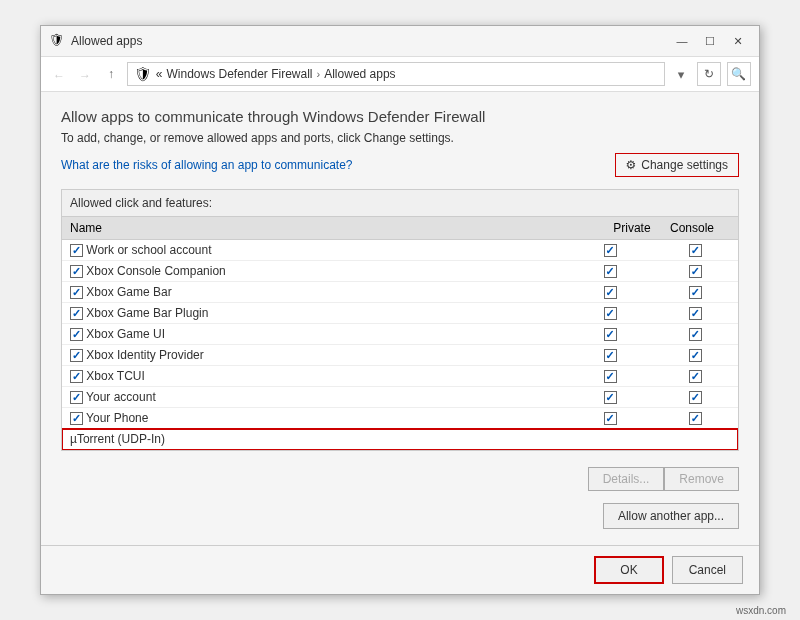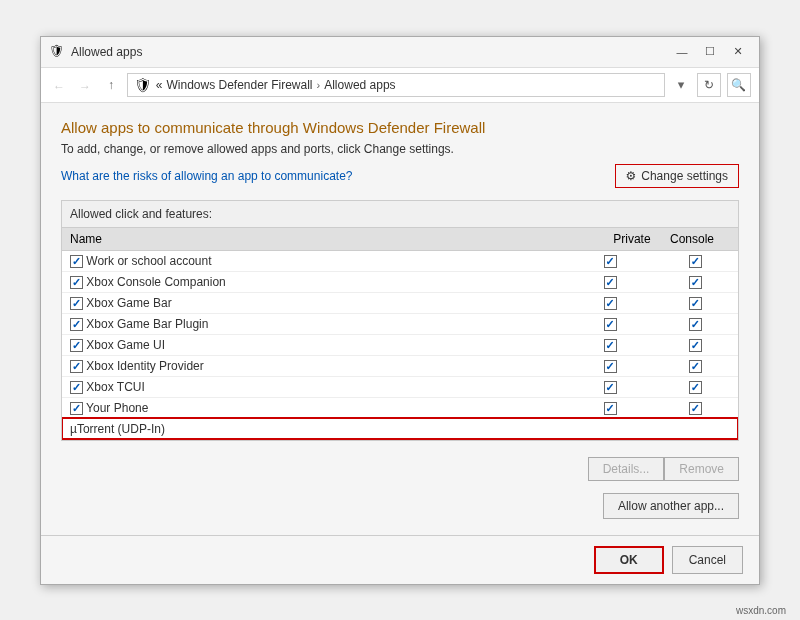--- a/index.html
+++ b/index.html
@@ -120,21 +120,21 @@
       color: #555;
     }
 
     .content-area {
       padding: 16px 20px;
       background: #f5f5f5;
     }
 
     .page-title {
       font-size: 15px;
-      color: #a16207;
+      color: #404040;
       font-weight: normal;
       margin-bottom: 6px;
     }
 
     .page-subtitle {
       font-size: 12px;
       color: #333;
       margin-bottom: 8px;
     }
 
@@ -296,21 +296,21 @@
       background: #f5f5f5;
     }
 
     .ok-btn {
       padding: 5px 24px;
       font-size: 12px;
       border: 2px solid #cc0000;
       background: #f0f0f0;
       cursor: pointer;
       color: #333;
-      font-weight: bold;
+      font-weight: normal;
     }
 
     .cancel-btn {
       padding: 1px 16px;
       font-size: 12px;
       border: 1px solid #aaa;
       background: #f0f0f0;
       cursor: pointer;
       color: #333;
     }
@@ -411,20 +411,25 @@
                 <td><span class="cb checked"></span> Xbox Identity Provider</td>
                 <td class="col-private"><span class="cb checked"></span></td>
                 <td class="col-public"><span class="cb checked"></span></td>
               </tr>
               <tr>
                 <td><span class="cb checked"></span> Xbox TCUI</td>
                 <td class="col-private"><span class="cb checked"></span></td>
                 <td class="col-public"><span class="cb checked"></span></td>
               </tr>
               <tr>
+                <td><span class="cb checked"></span> Your account</td>
+                <td class="col-private"><span class="cb checked"></span></td>
+                <td class="col-public"><span class="cb checked"></span></td>
+              </tr>
+              <tr>
                 <td><span class="cb checked"></span> Your Phone</td>
                 <td class="col-private"><span class="cb checked"></span></td>
                 <td class="col-public"><span class="cb checked"></span></td>
               </tr>
               <tr style="outline: rgb(204, 0, 0) solid 2px; outline-offset: -1px; position: relative;">
                 <td> µTorrent (UDP-In)</td>
                 <td class="col-private"></td>
                 <td class="col-public"></td>
               </tr>
             </tbody>

